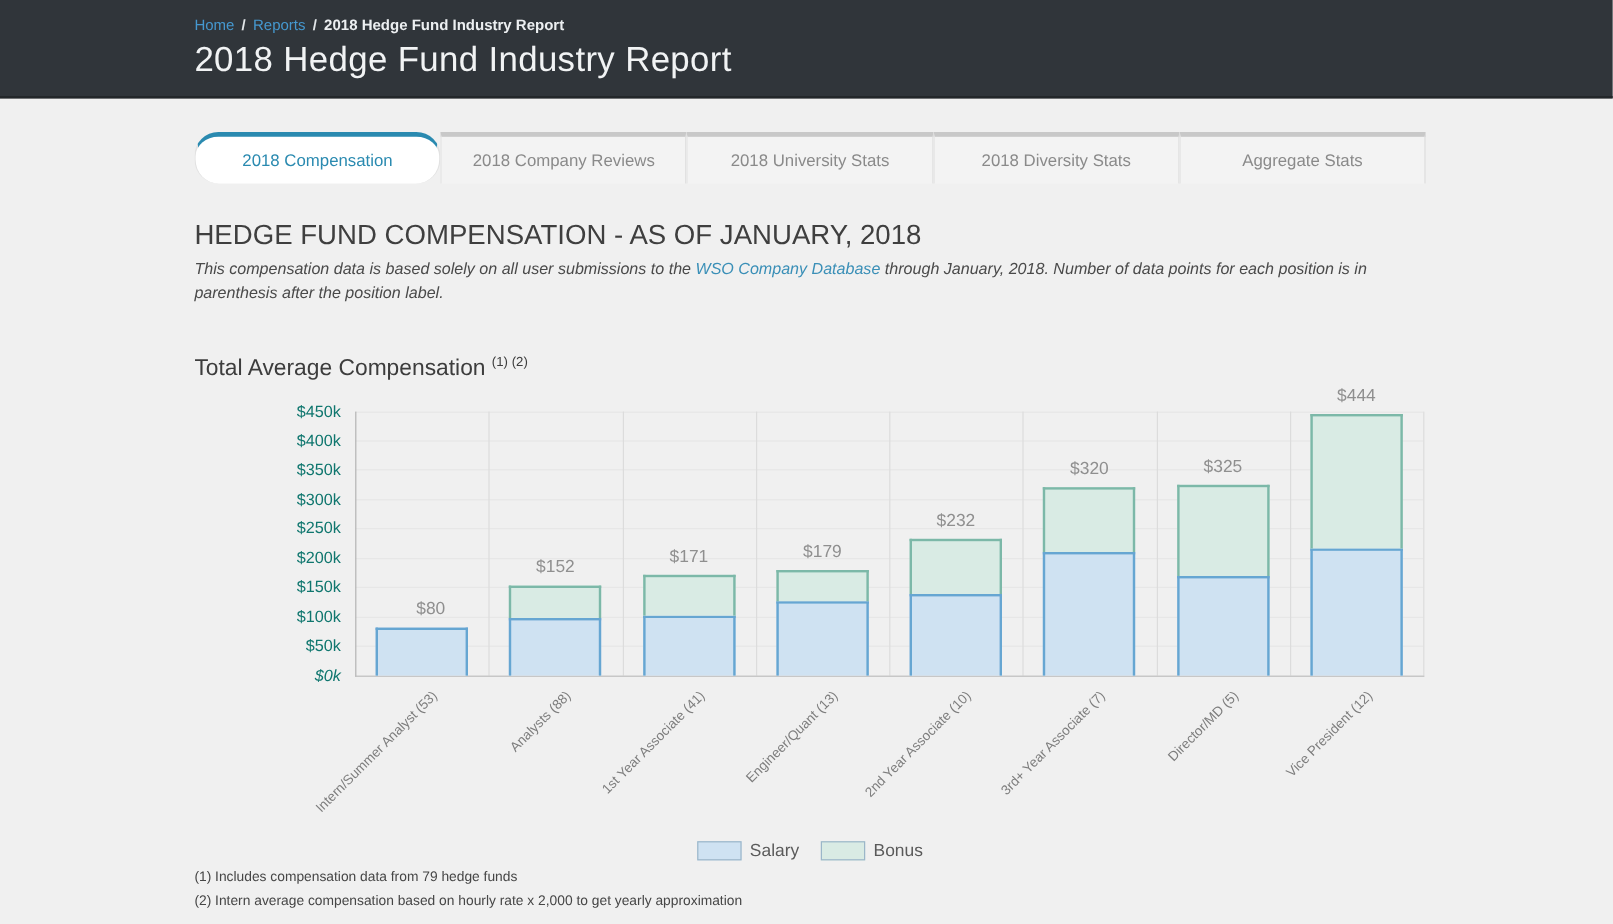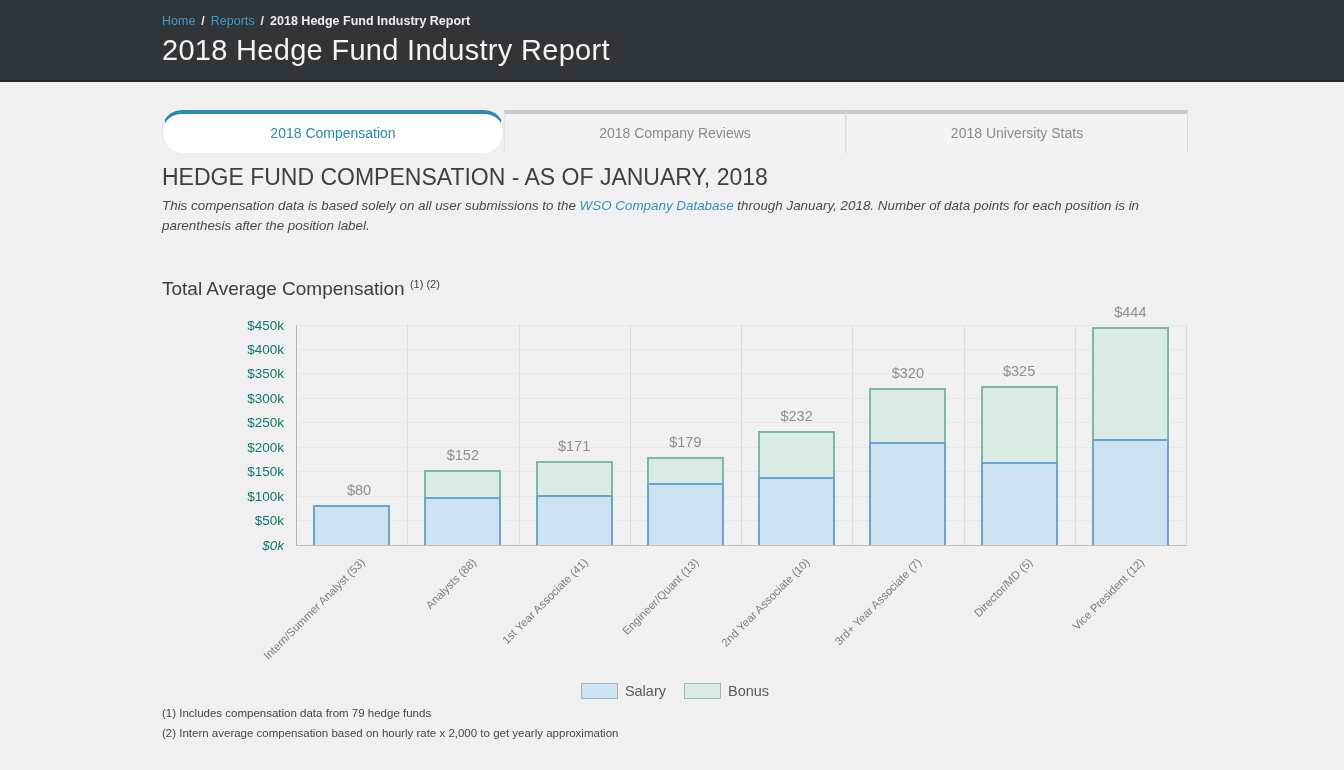--- a/index.html
+++ b/index.html
@@ -47,21 +47,21 @@
   .tab.active {
     background: #ffffff;
     color: #2a8ab0;
     border-top: 4px solid #2a8ab0;
     border-left: 1px solid #e2e2e2;
     border-right: 1px solid #e2e2e2;
     border-radius: 20px;
   }
   
   .section-heading {
-    margin-top: 11px;
+    margin-top: 29px;
     font-size: 23px;
     font-weight: 400;
     color: #3f3f3f;
   }
   .section-desc {
     margin-top: 5px;
     font-size: 13.4px;
     font-style: italic;
     color: #4a4a4a;
     line-height: 1.5;
@@ -128,20 +128,22 @@
 <div class="site-header">
   <div class="breadcrumb" id="breadcrumb"><a>Home</a><span class="sep">/</span><a>Reports</a><span class="sep">/</span><span class="current">2018 Hedge Fund Industry Report</span></div>
   <div class="page-title">2018 Hedge Fund Industry Report</div>
 </div>
 
 <div class="content">
   <div class="tabs" id="tabs">
       <div class="tab active">2018 Compensation</div>
       <div class="tab">2018 Company Reviews</div>
       <div class="tab">2018 University Stats</div>
+      <div class="tab">2018 Diversity Stats</div>
+      <div class="tab">Aggregate Stats</div>
     </div>
 
   <h2 class="section-heading">HEDGE FUND COMPENSATION - AS OF JANUARY, 2018</h2>
 
   <p class="section-desc"><span>This compensation data is based solely on all user submissions to the </span><a>WSO Company Database</a><span> through January, 2018. Number of data points for each position is in parenthesis after the position label.</span></p>
 
   <h3 class="chart-heading"><span>Total Average Compensation</span> <sup>(1) (2)</sup></h3>
 
   <div class="chart" id="chart">
       <div class="gridline-h" style="left: 134px; top: 16px; width: 890px;"></div>

